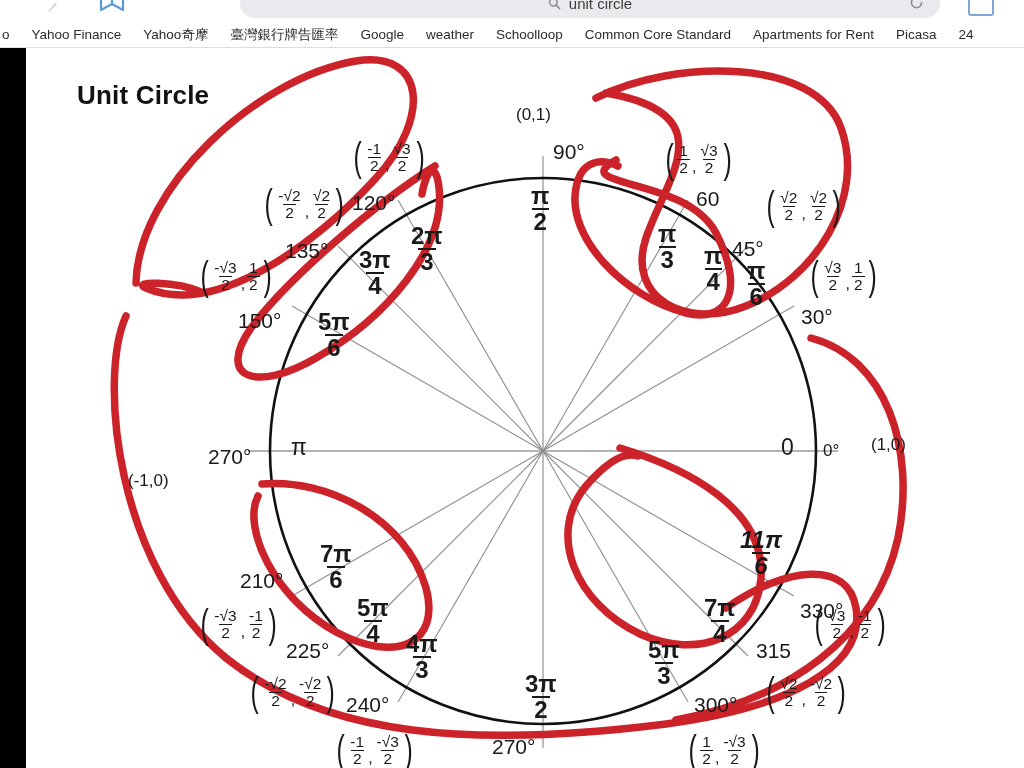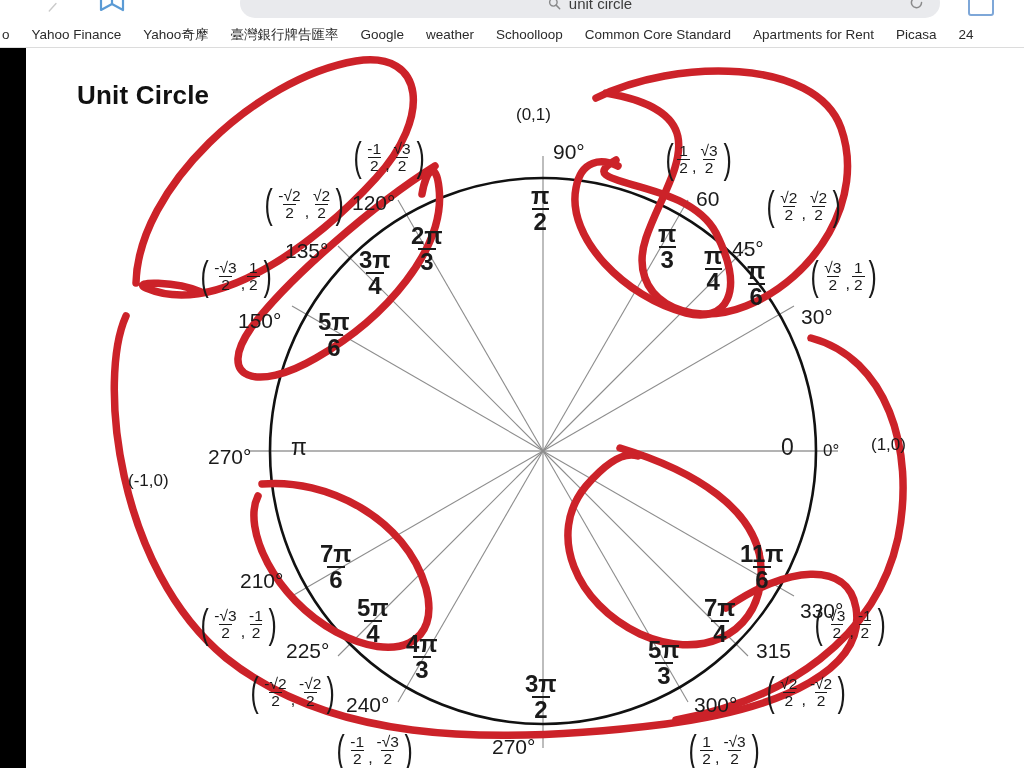--- a/index.html
+++ b/index.html
@@ -490,21 +490,21 @@
           </span>
         <span class="comma">,</span>
         <span class="sfrac">
             <span class="num">-√2</span>
             <span class="den">2</span>
           </span>
         <span class="paren">)</span>
       </div>
 
       <div class="lbl deg" style="left:774px; top:552px;">330°</div>
-      <div class="lbl" style="left:712px; top:494px;">
+      <div class="lbl" style="left:712px; top:480px;font-style:italic;">
         <span class="frac fracL">
           <span class="num">11π</span>
           <span class="den">6</span>
         </span>
       </div>
       <div class="lbl coord" style="left:786px; top:560px;">
         <span class="paren">(</span>
         <span class="sfrac">
             <span class="num">√3</span>
             <span class="den">2</span>

